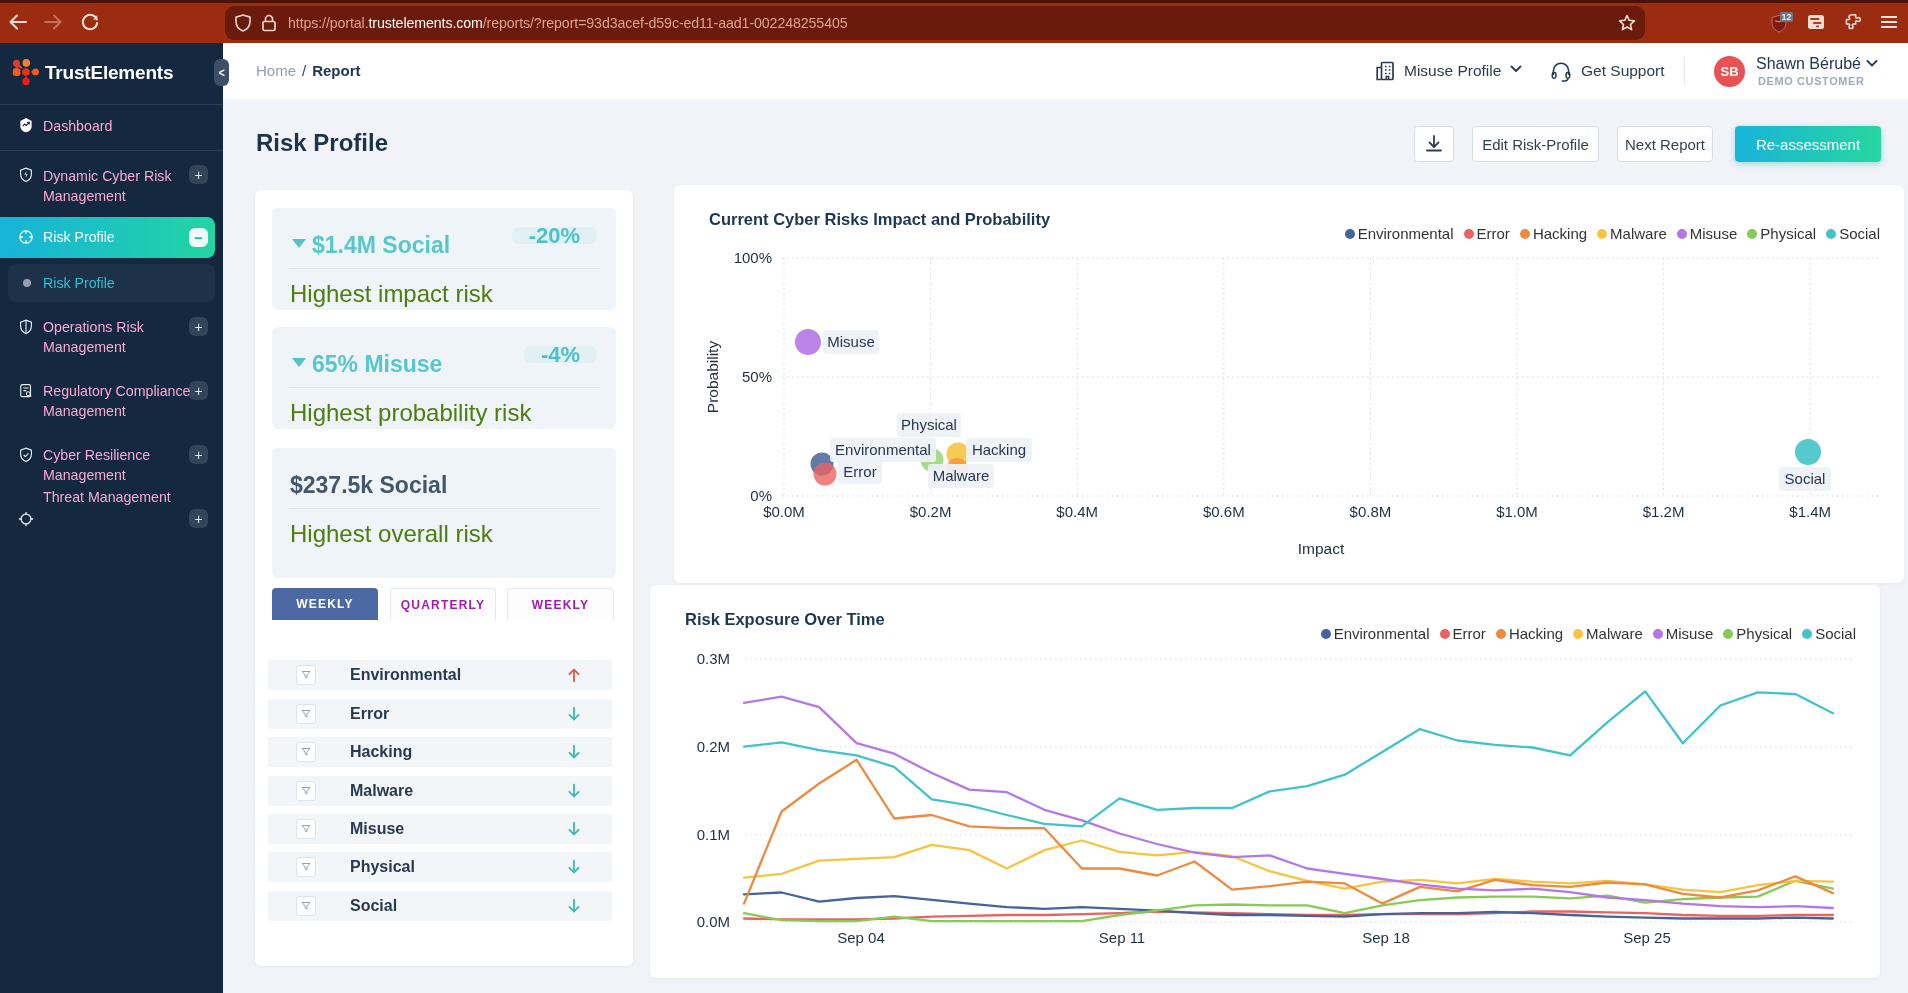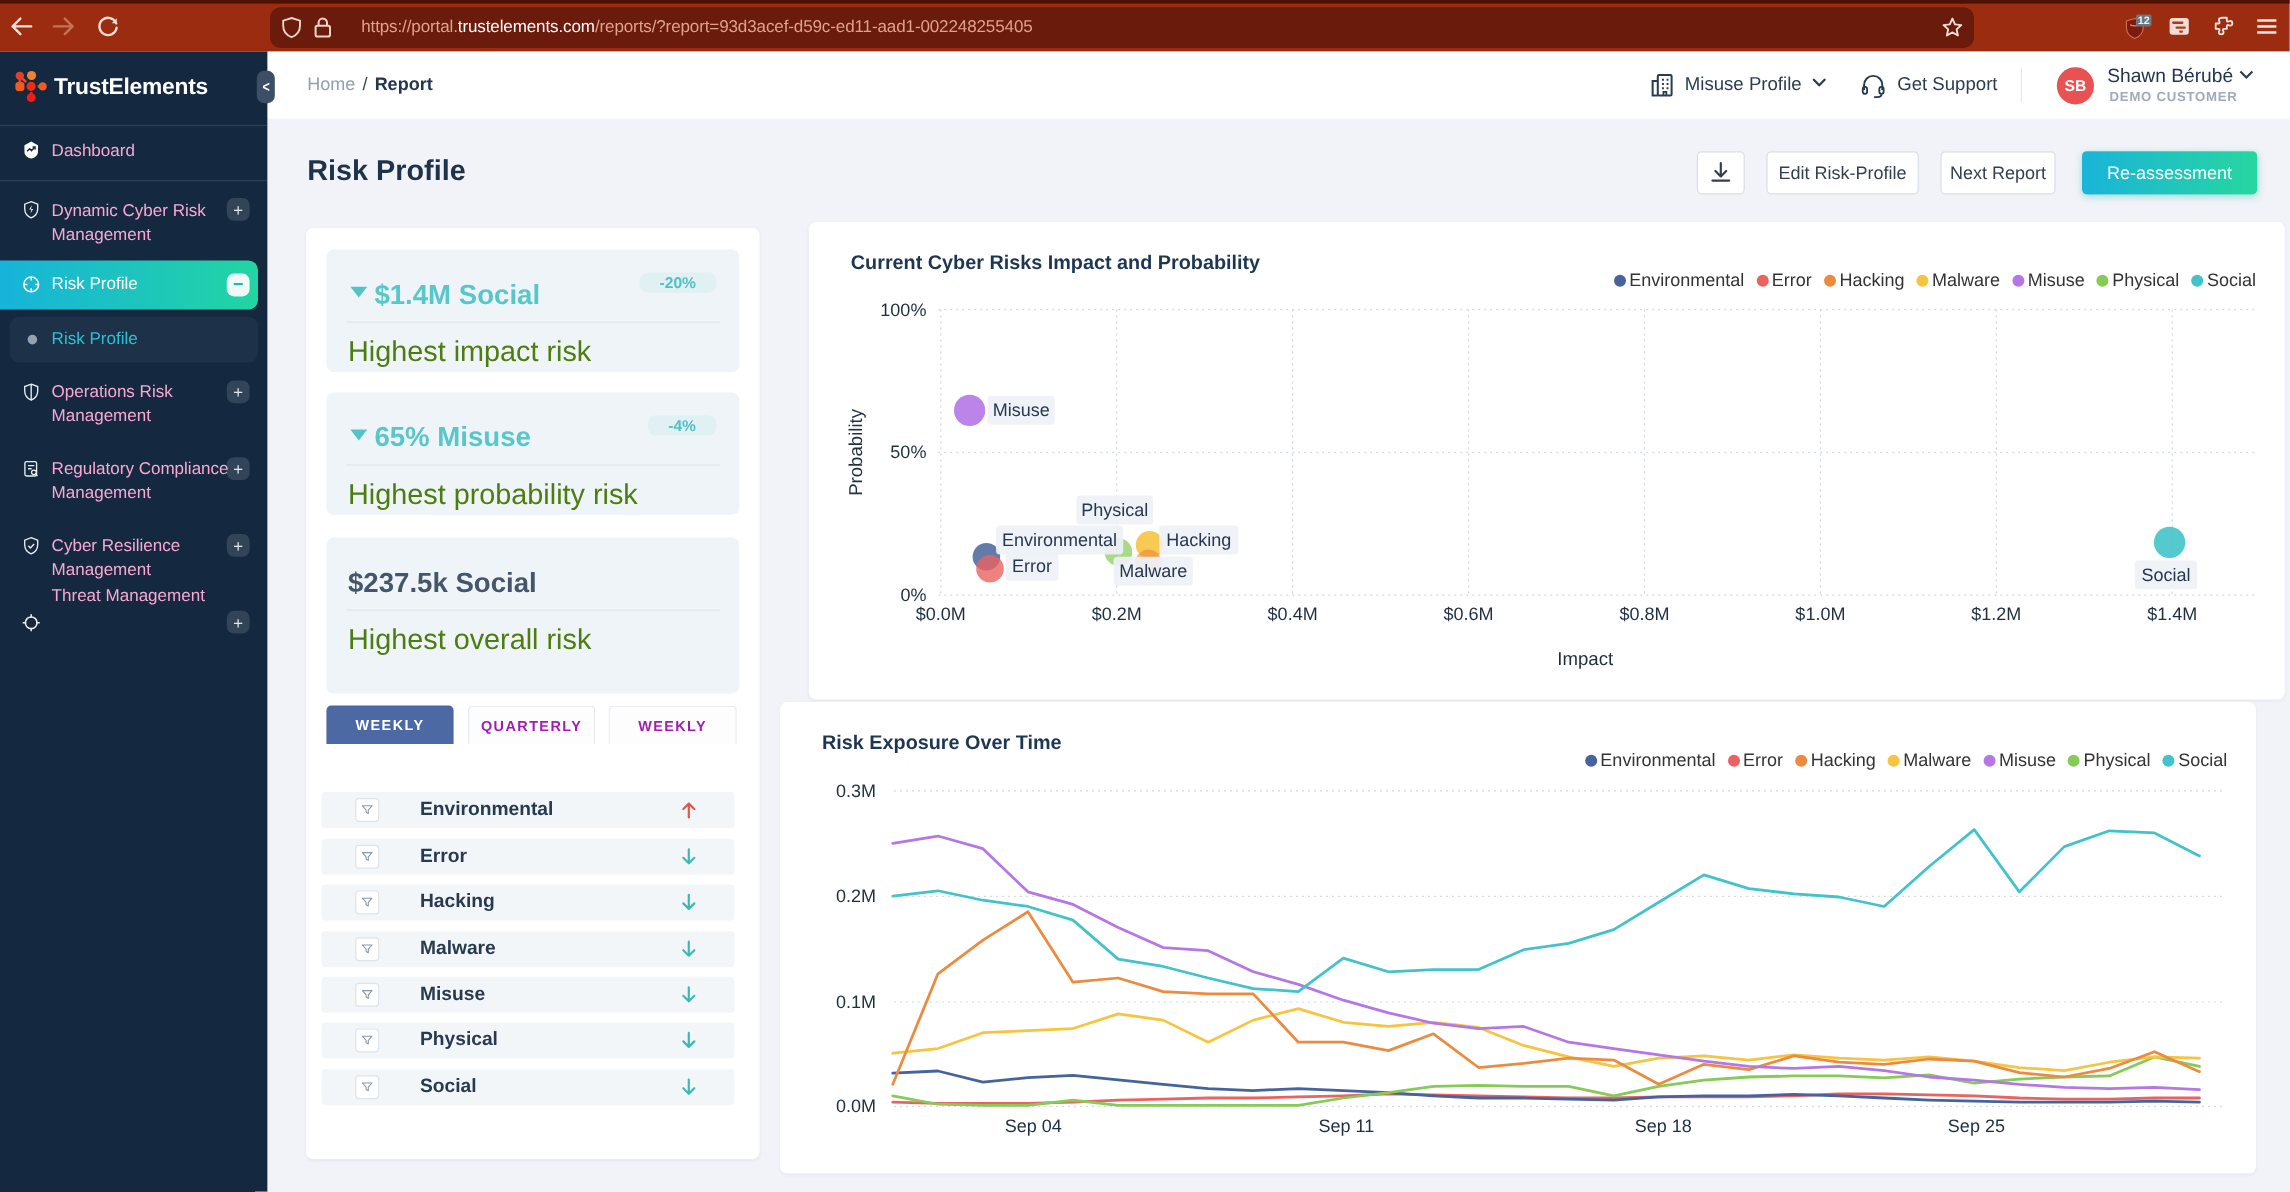--- a/index.html
+++ b/index.html
@@ -41,21 +41,21 @@
 #main{position:absolute;left:223px;top:99px;width:1685px;height:894px;background:#f1f3f8}
 #ptitle{position:absolute;left:33px;top:30px;font-size:24px;font-weight:bold;color:#1d3349}
 .btn{position:absolute;top:27px;height:36px;background:#fff;border:1px solid #d9dee6;border-radius:4px;display:flex;align-items:center;justify-content:center;font-size:15px;color:#333f4f}
 #btn-re{background:linear-gradient(90deg,#19b4d9,#27d6a0);color:#fff;border:none;box-shadow:0 2px 6px rgba(35,190,170,0.4)}
 .card{position:absolute;background:#fff;border-radius:6px;box-shadow:0 1px 3px rgba(30,50,80,0.06)}
 
 .mini{position:absolute;left:17px;width:344px;background:#eef4f8;border-radius:6px}
 .mini .caret{position:absolute;left:20px;top:31px;width:0;height:0;border-left:7px solid transparent;border-right:7px solid transparent;border-top:9px solid #54c3c6}
 .mini .big{position:absolute;left:40px;top:24px;font-size:23px;font-weight:bold;color:#57c7ca}
 .mini .big.gray{left:18px;color:#44566b}
-.mini .badge{position:absolute;right:19px;top:19px;height:17px;padding:0 17px;background:#e0f0f3;border-radius:7px;font-size:13px;font-weight:bold;color:#4fc0c4;display:flex;align-items:center}
+.mini .badge{position:absolute;right:19px;top:19px;height:17px;padding:0 17px;background:#e0f0f3;border-radius:7px;font-size:22px;font-weight:bold;color:#4fc0c4;display:flex;align-items:center}
 .mini .sep{position:absolute;left:17px;right:16px;top:60px;height:1px;background:#dde6ec}
 .mini .sub{position:absolute;left:18px;top:72px;font-size:24px;color:#4d7c0f}
 .tab{position:absolute;top:398px;height:32px;display:flex;align-items:center;justify-content:center;font-size:12px;font-weight:bold;letter-spacing:1.2px;border-radius:4px 4px 0 0}
 .tab.on{background:#4d69a3;color:#fff}
 .tab.off{background:#fdfdfe;color:#a21caf;border:1px solid #e4e9ee;border-bottom:none}
 .frow{position:absolute;left:13px;width:344px;height:30px;background:#f2f6f9;border-radius:3px}
 .frow .fbox{position:absolute;left:28px;top:5px;width:20px;height:20px;background:#fff;border:1px solid #dde4ea;border-radius:3px;display:flex;align-items:center;justify-content:center}
 .frow .flabel{position:absolute;left:82px;top:6px;font-size:16px;font-weight:bold;color:#273a4f}
 .frow .arr{position:absolute;left:296px;top:5px;width:20px;height:20px}
 
@@ -87,21 +87,21 @@
         <svg class="" style="" width="24" height="24" viewBox="0 0 24 24">
           <path d="M12 4l7 2.2v4.3c0 4.5-3 8-7 9.5-4-1.5-7-5-7-9.5V6.2z" fill="none" stroke="#f0d3c8" stroke-width="1.6"></path>
         </svg>
       </span>
       <span style="margin-left:2px;display:flex">
         <svg class="" style="" width="24" height="24" viewBox="0 0 24 24">
           <rect x="6" y="10.5" width="12" height="9" rx="1.5" fill="none" stroke="#f0d3c8" stroke-width="1.7"></rect>
           <path d="M8.5 10.5V8a3.5 3.5 0 0 1 7 0v2.5" fill="none" stroke="#f0d3c8" stroke-width="1.7"></path>
         </svg>
       </span>
-      <span class="url" style="margin-left:20px">https://portal.<span class="b">trustelements.com</span>/reports/?report=93d3acef-d59c-ed11-aad1-002248255405</span>
+      <span class="url" style="margin-left:7px">https://portal.<span class="b">trustelements.com</span>/reports/?report=93d3acef-d59c-ed11-aad1-002248255405</span>
       <span style="position:absolute;right:6px;top:5px;display:flex">
         <svg class="" style="" width="24" height="24" viewBox="0 0 24 24">
           <path d="M12 4.5l2.2 4.8 5.2.6-3.9 3.6 1.1 5.1-4.6-2.6-4.6 2.6 1.1-5.1L4.6 9.9l5.2-.6z" fill="none" stroke="#f2ddd4" stroke-width="1.6" stroke-linejoin="round"></path>
         </svg>
       </span>
     </div>
     <div class="cicon" style="left:1768px;width:26px">
       <svg class="" style="overflow:visible" width="26" height="24" viewBox="0 0 26 22">
         <path d="M4 6.5l7-2.1 7 2.1v5.2c0 4.6-3 7.9-7 9.3-4-1.4-7-4.7-7-9.3z" fill="#7e1b10" stroke="#cf7258" stroke-width="0.9"></path>
         <path d="M7 9.8c1.3.5 2.7.8 4 .8s2.7-.3 4-.8" fill="none" stroke="#d98a6f" stroke-width="1.1"></path>

